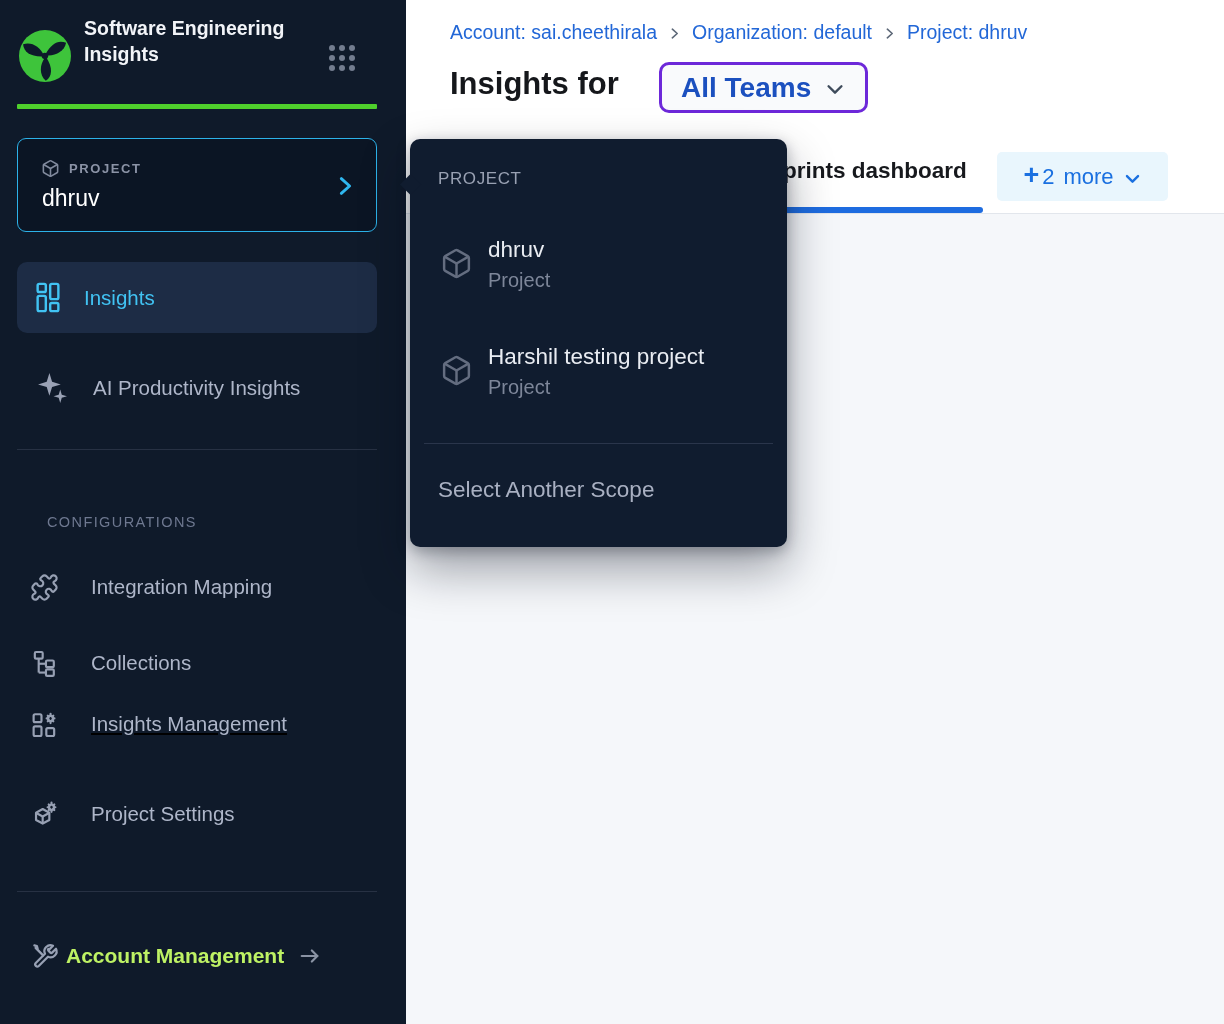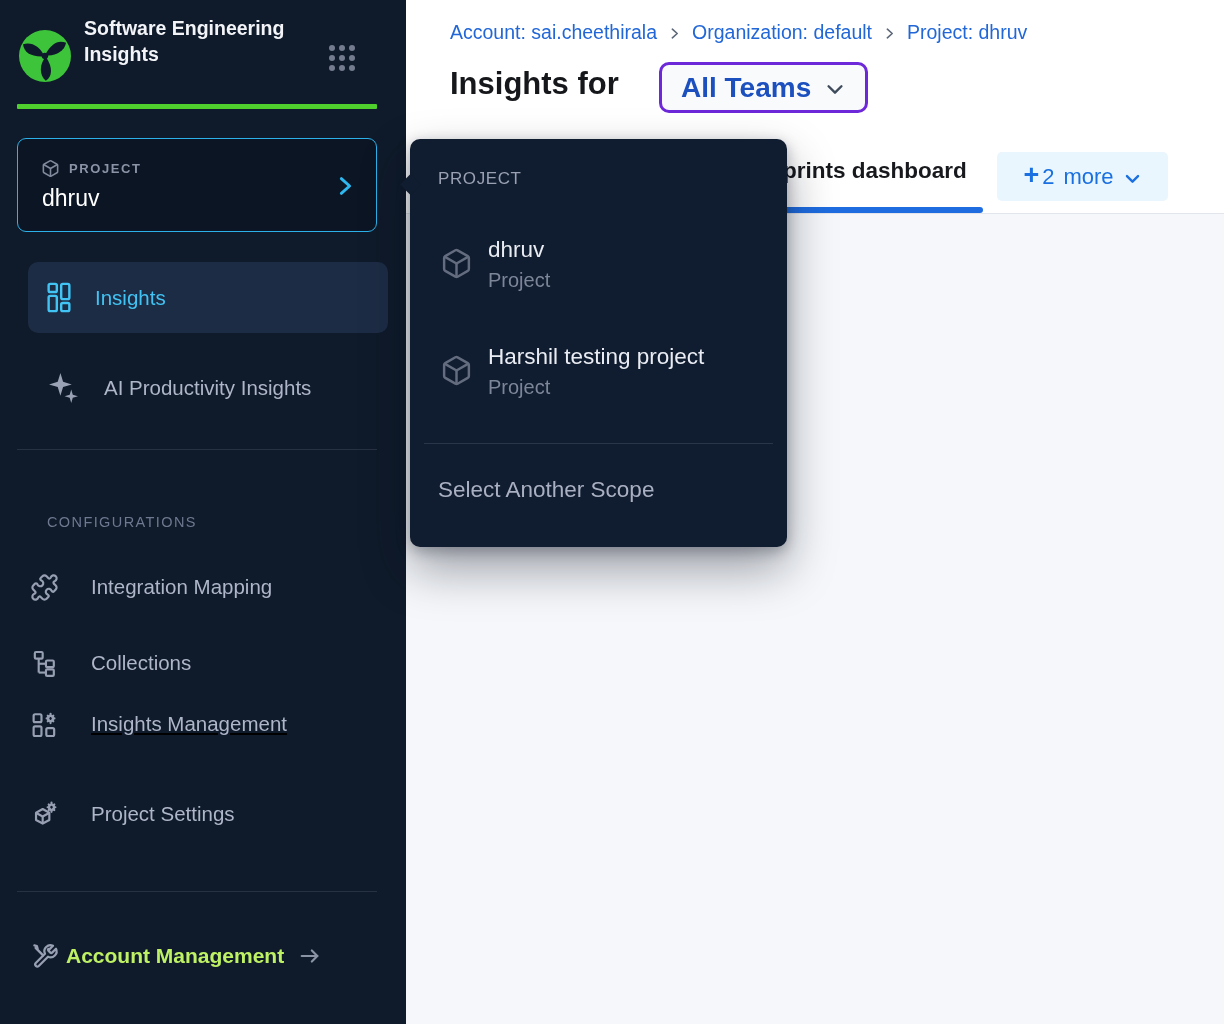--- a/index.html
+++ b/index.html
@@ -18,21 +18,21 @@
   .green-bar { position:absolute; left:17px; top:104px; width:360px; height:5px;
                background:#4fd02c; border-radius:1px; }
 
   .project-box { position:absolute; left:17px; top:138px; width:360px; height:94px;
                  background:#0b1524; border:1.5px solid #2cb2e9; border-radius:9px; cursor:pointer; }
   .project-box .pb-top { position:absolute; left:23px; top:20px; display:flex; align-items:center; gap:9px; }
   .pb-label { color:#8b93a6; font-size:13px; font-weight:700; letter-spacing:1.6px; }
   .pb-value { position:absolute; left:24px; top:46px; color:#ffffff; font-size:23px; font-weight:500; }
   .pb-chevron { position:absolute; right:20px; top:36px; width:22px; height:22px; color:#2fb7ef; }
 
-  .nav-item { position:absolute; left:28px; width:360px; height:71px; border-radius:10px;
+  .nav-item { position:absolute; left:17px; width:360px; height:71px; border-radius:10px;
               display:flex; align-items:center; cursor:pointer; }
   .nav-item .nav-icon { margin-left:19px; flex:0 0 auto; }
   .nav-item .nav-label { margin-left:24px; font-size:20.5px; }
   .nav-insights { top:262px; background:#1d2c45; }
   .nav-insights .nav-label { color:#41c3f3; font-weight:500; }
   .nav-ai { top:352px; }
   .nav-ai .nav-label { color:#aeb6c9; font-weight:400; }
 
   .sb-divider { position:absolute; left:17px; width:360px; height:1px; background:#273143; }
   .sb-div-1 { top:449px; } .sb-div-2 { top:891px; }

